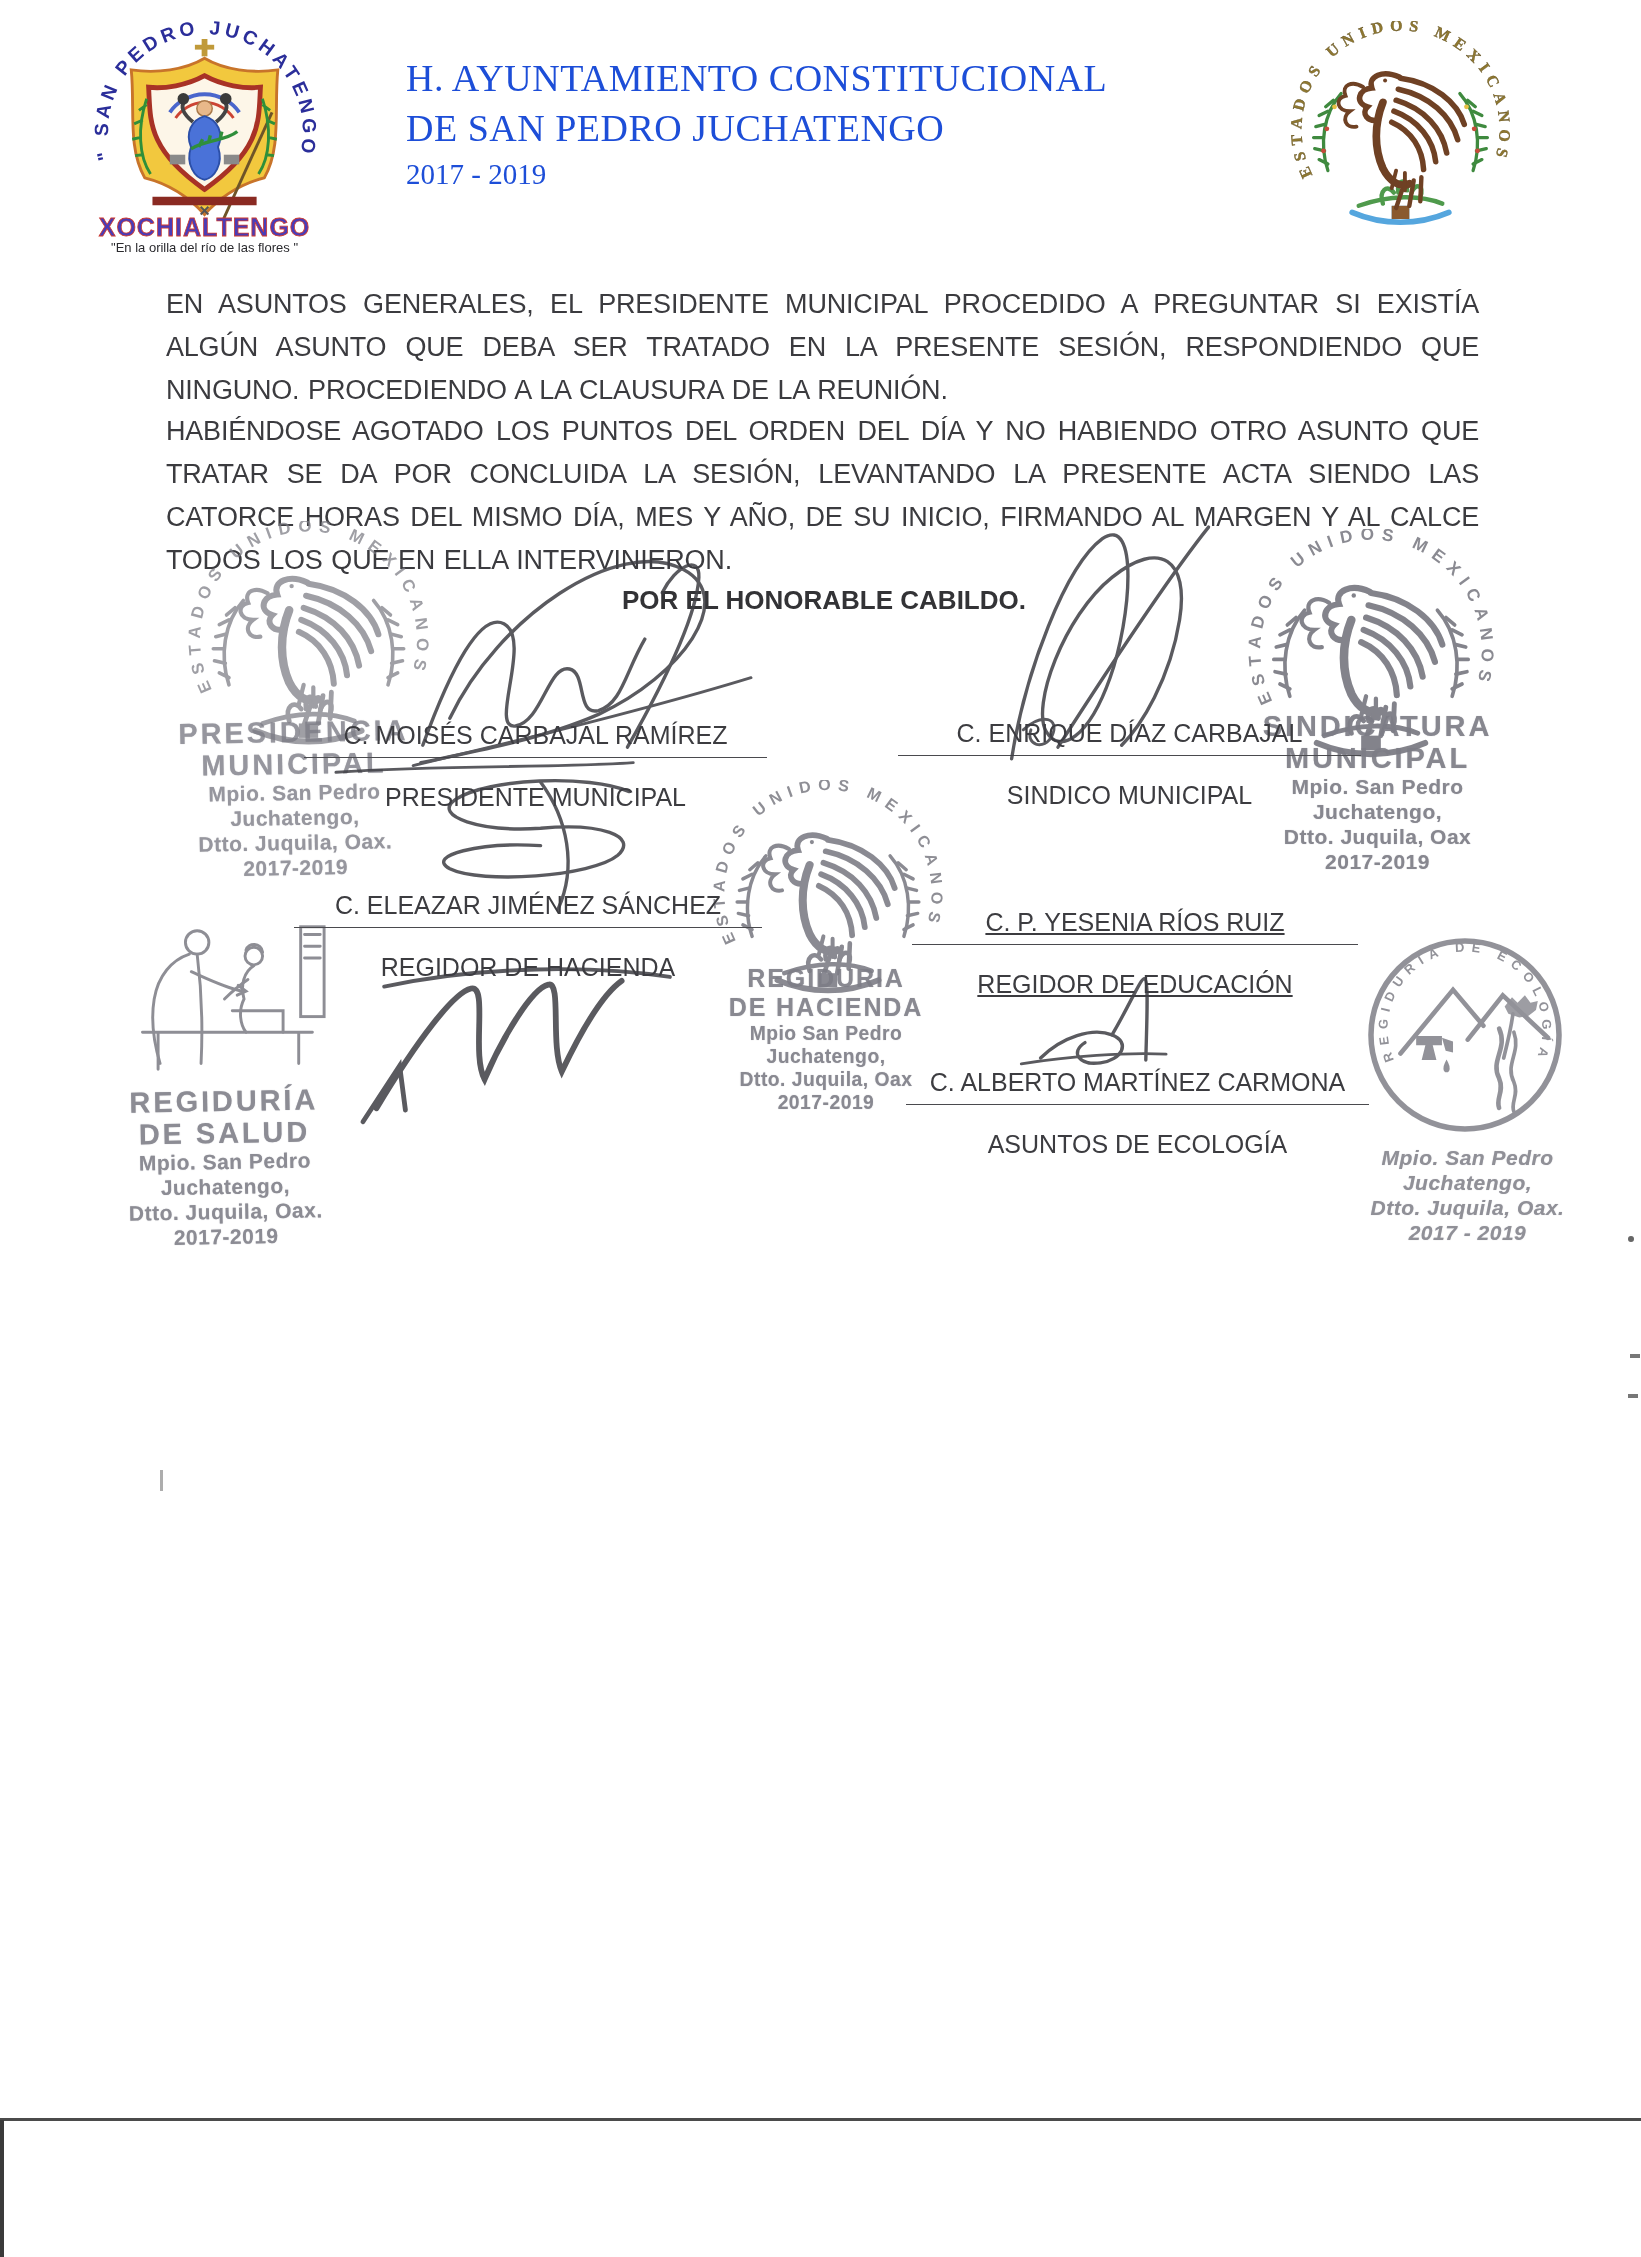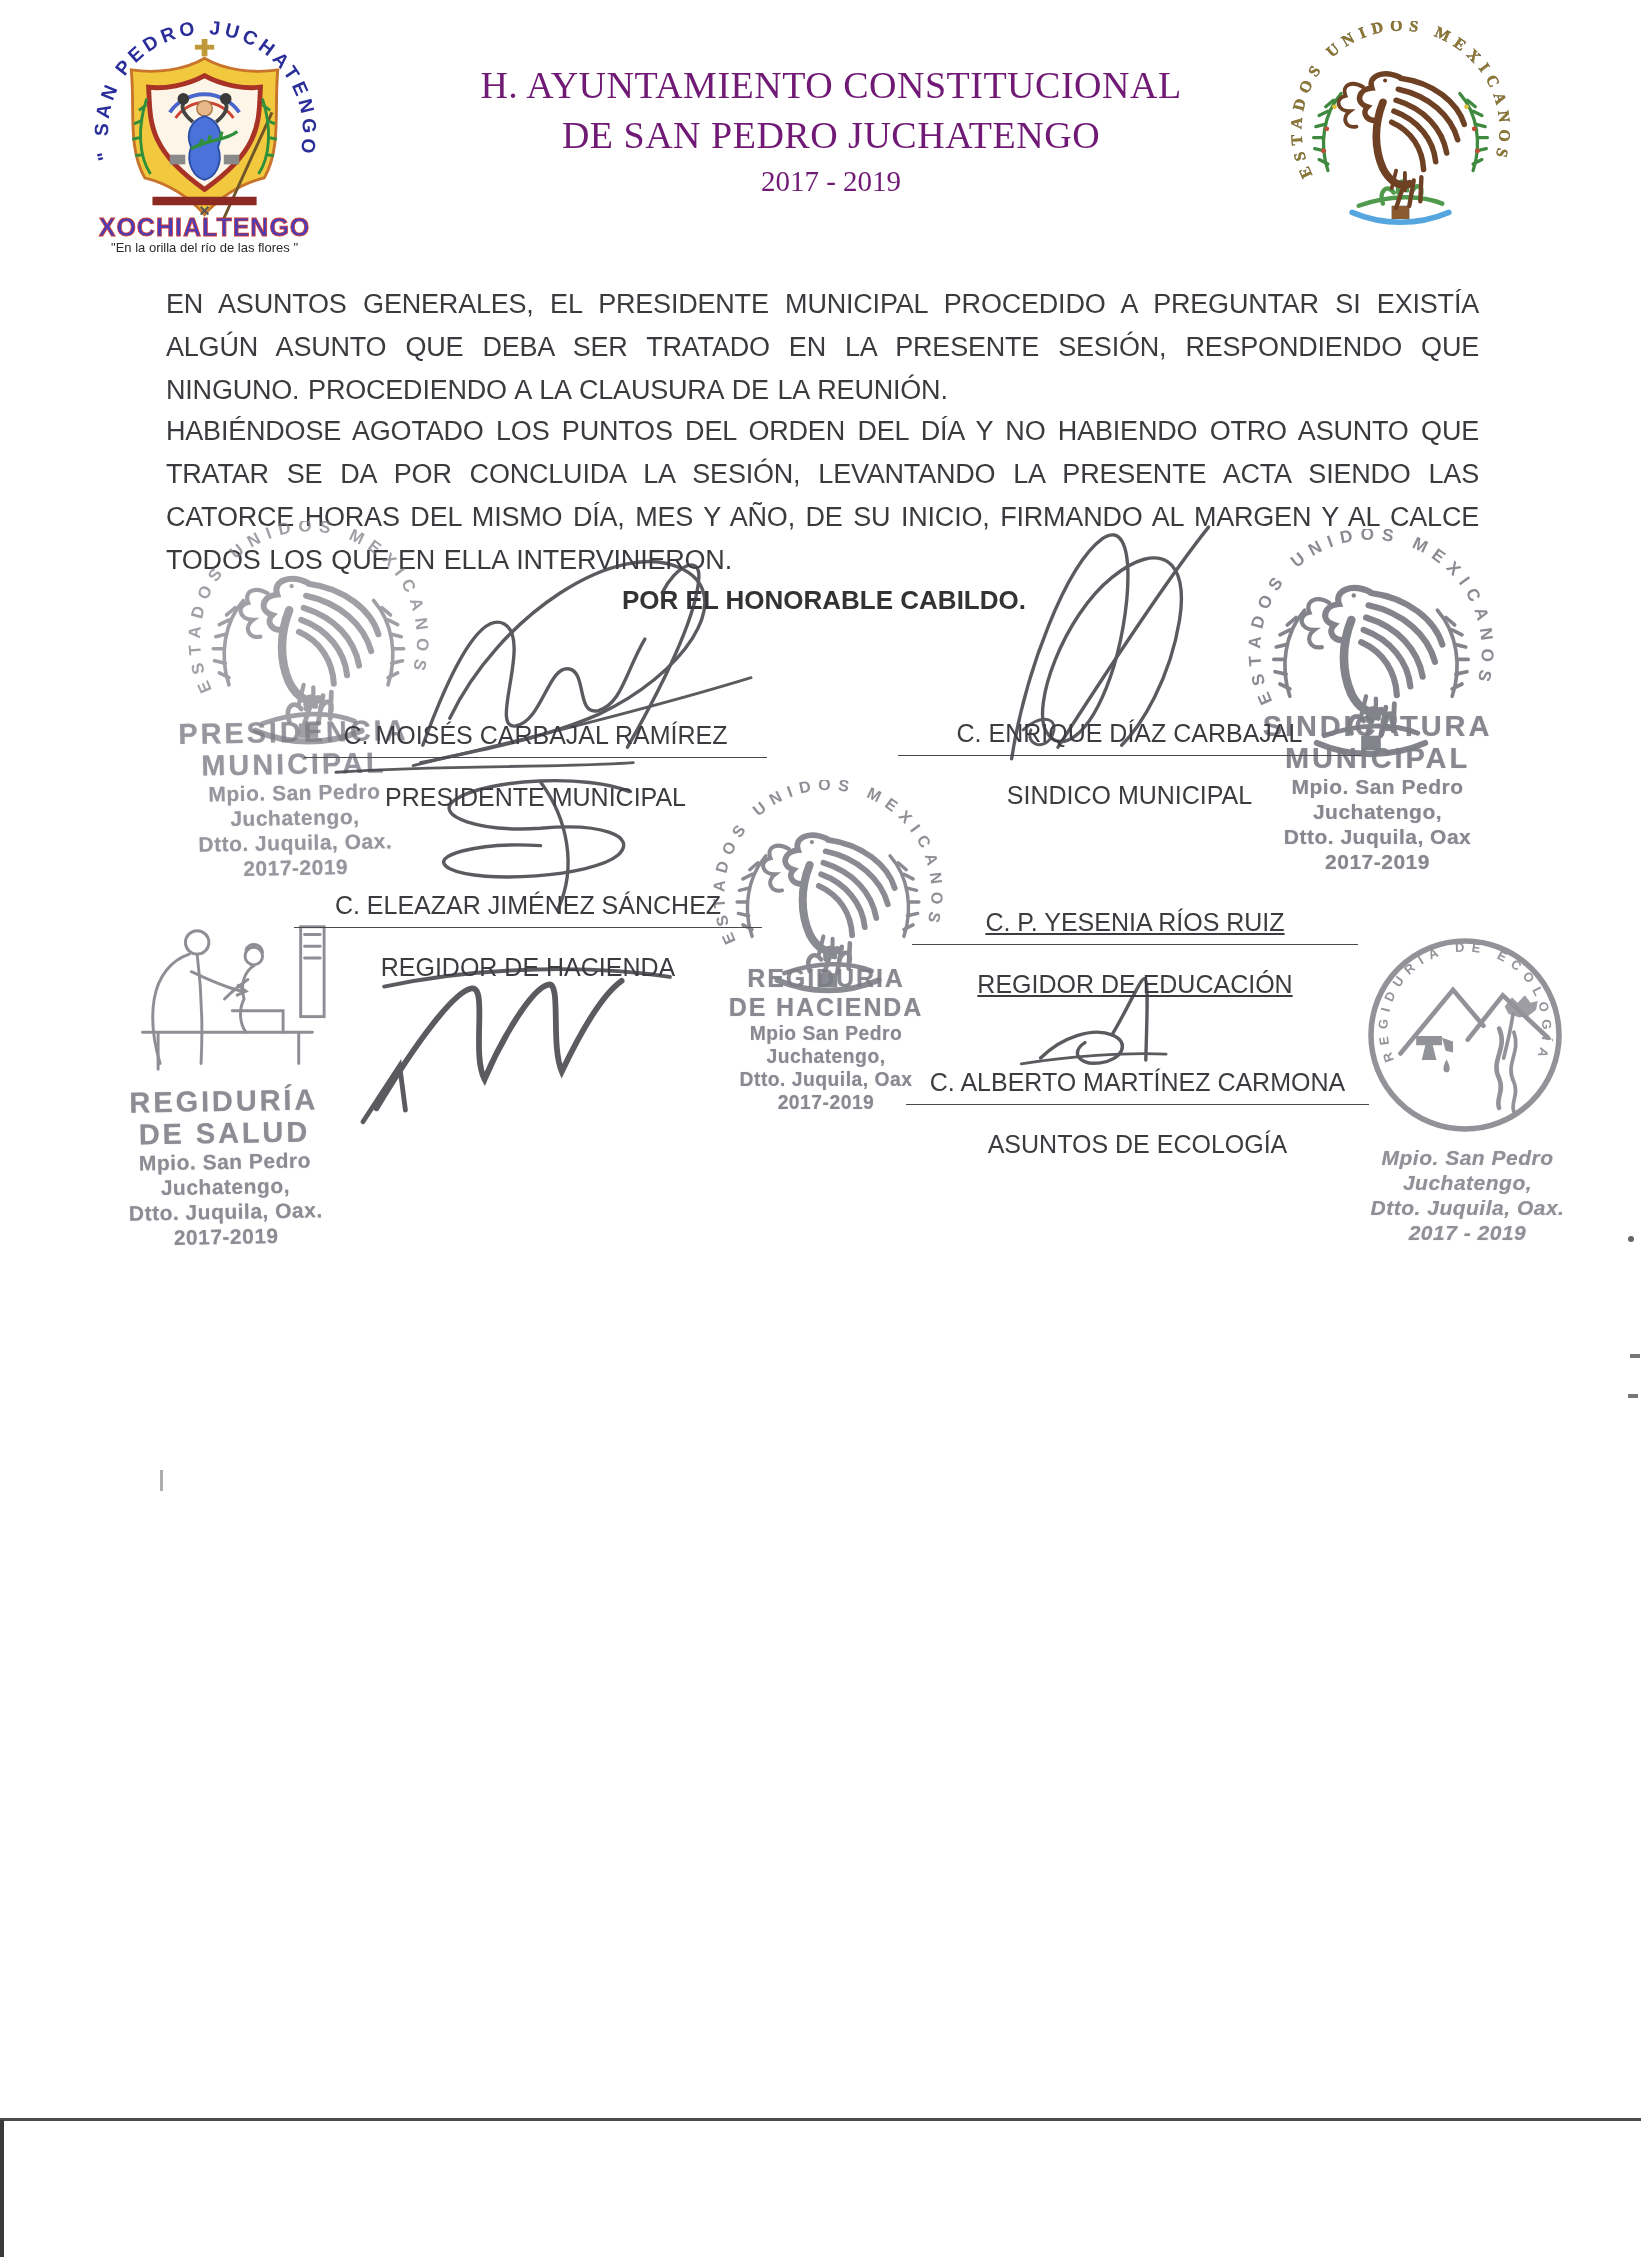--- a/index.html
+++ b/index.html
@@ -1,20 +1,20 @@
 <!DOCTYPE html>
 <html><head>
 <meta charset="utf-8">
 <style>
   html,body{margin:0;padding:0;background:#e8e8e8;}
   #page{position:relative;width:1641px;height:2257px;background:#ffffff;overflow:hidden;
         font-family:"Liberation Sans",sans-serif;}
   
-  .title-block{position:absolute;left:406px;top:60px;width:850px;text-align:center;
-    font-family:"Liberation Serif",serif;color:#701a75;}
+  .title-block{position:absolute;left:406px;top:53px;width:850px;text-align:left;
+    font-family:"Liberation Serif",serif;color:#1d4ed8;}
   .title-l1,.title-l2{font-size:38px;line-height:50px;letter-spacing:0.5px;}
   .title-term{font-size:29px;line-height:39px;margin-top:1.9px;}
   
   .para{position:absolute;left:166px;width:1313px;font-size:27px;line-height:43px;
     text-align:justify;color:#3b3b3f;letter-spacing:-0.2px;word-spacing:1.4px;}
   .cabildo{position:absolute;left:622px;top:585px;font-size:26px;font-weight:bold;color:#333336;}
   
   .sig-block{position:absolute;text-align:center;color:#3c3c40;z-index:4;}
   .sig-name{font-size:25px;line-height:31px;}
   .sig-line{border-bottom:1.9px solid #4a4a4e;height:5.8px;margin:0 0 4.8px 0;}

